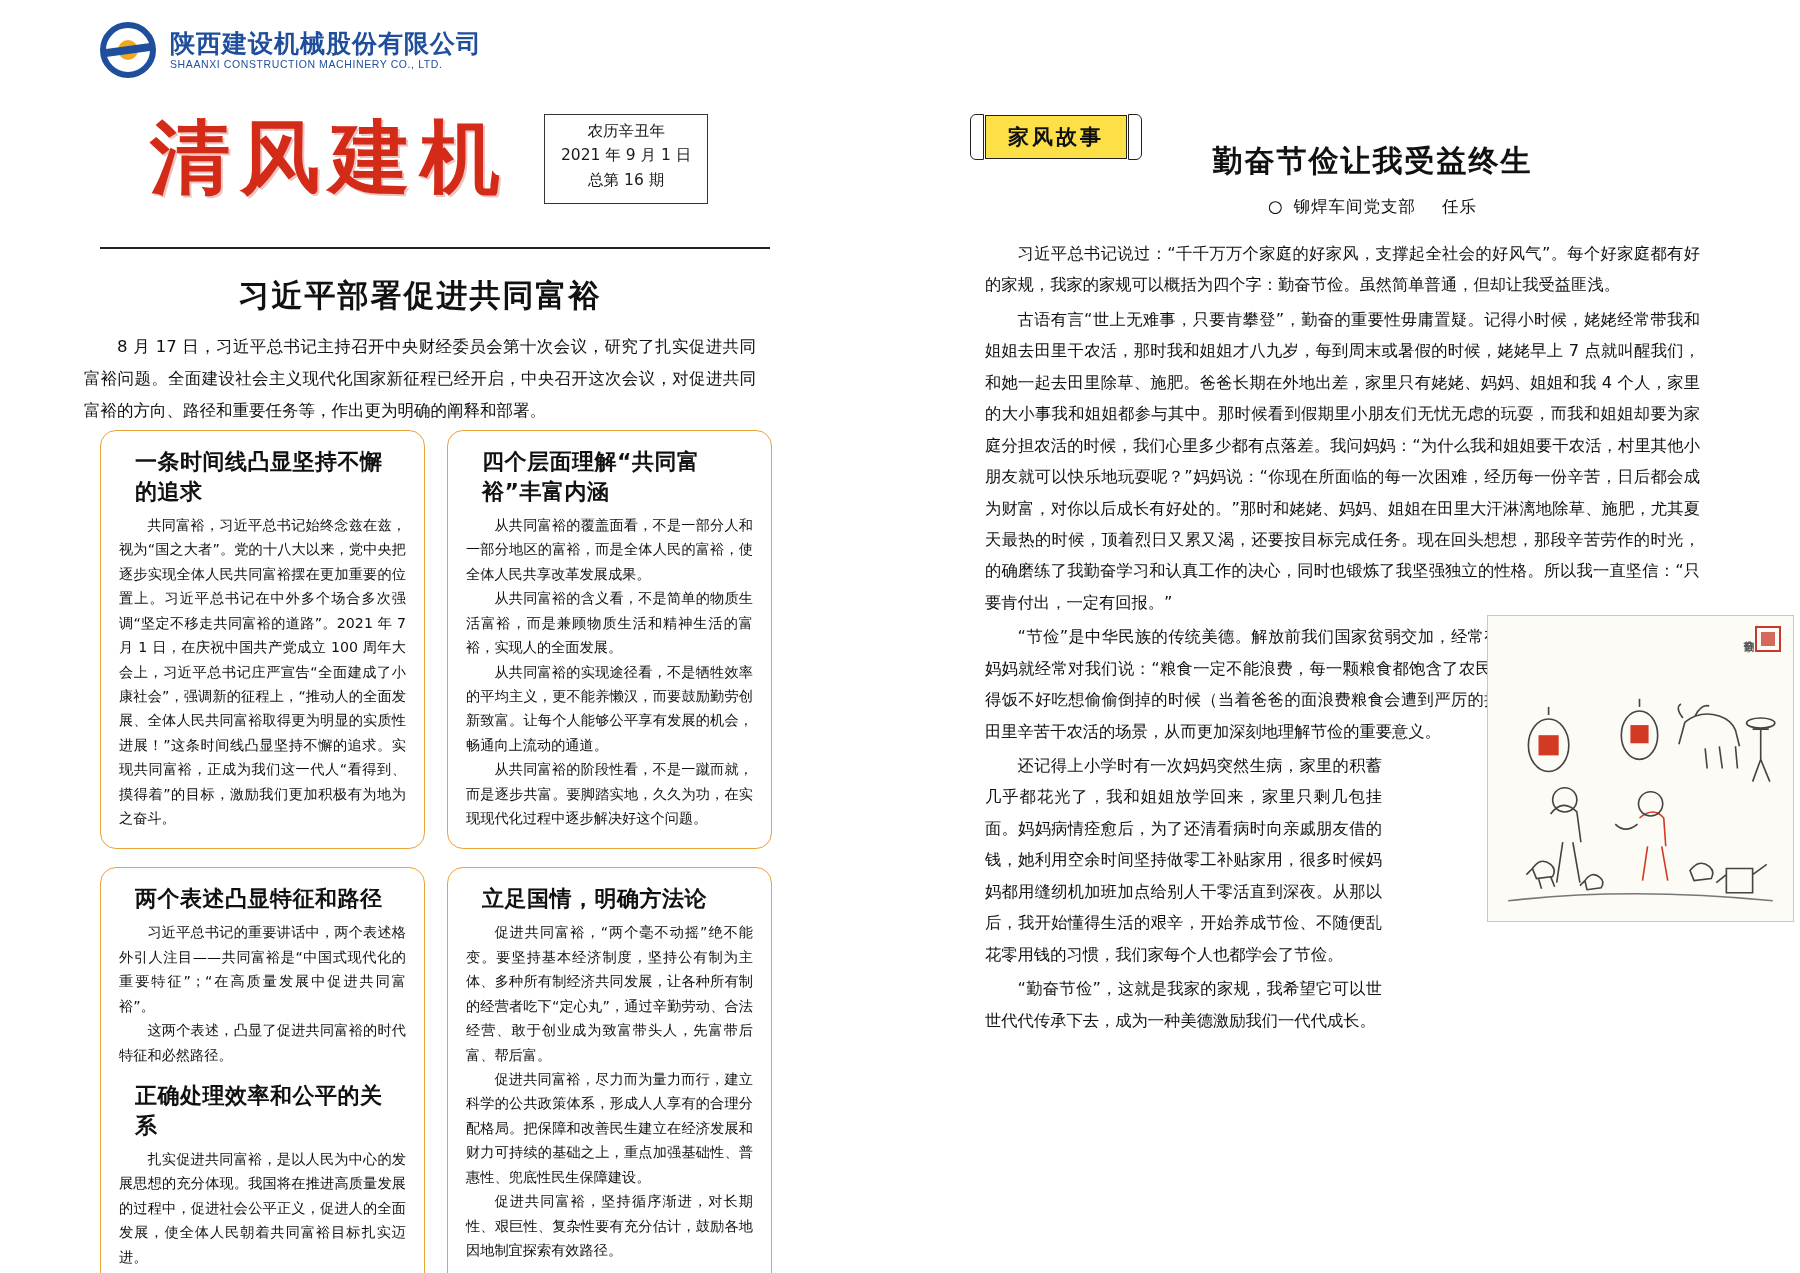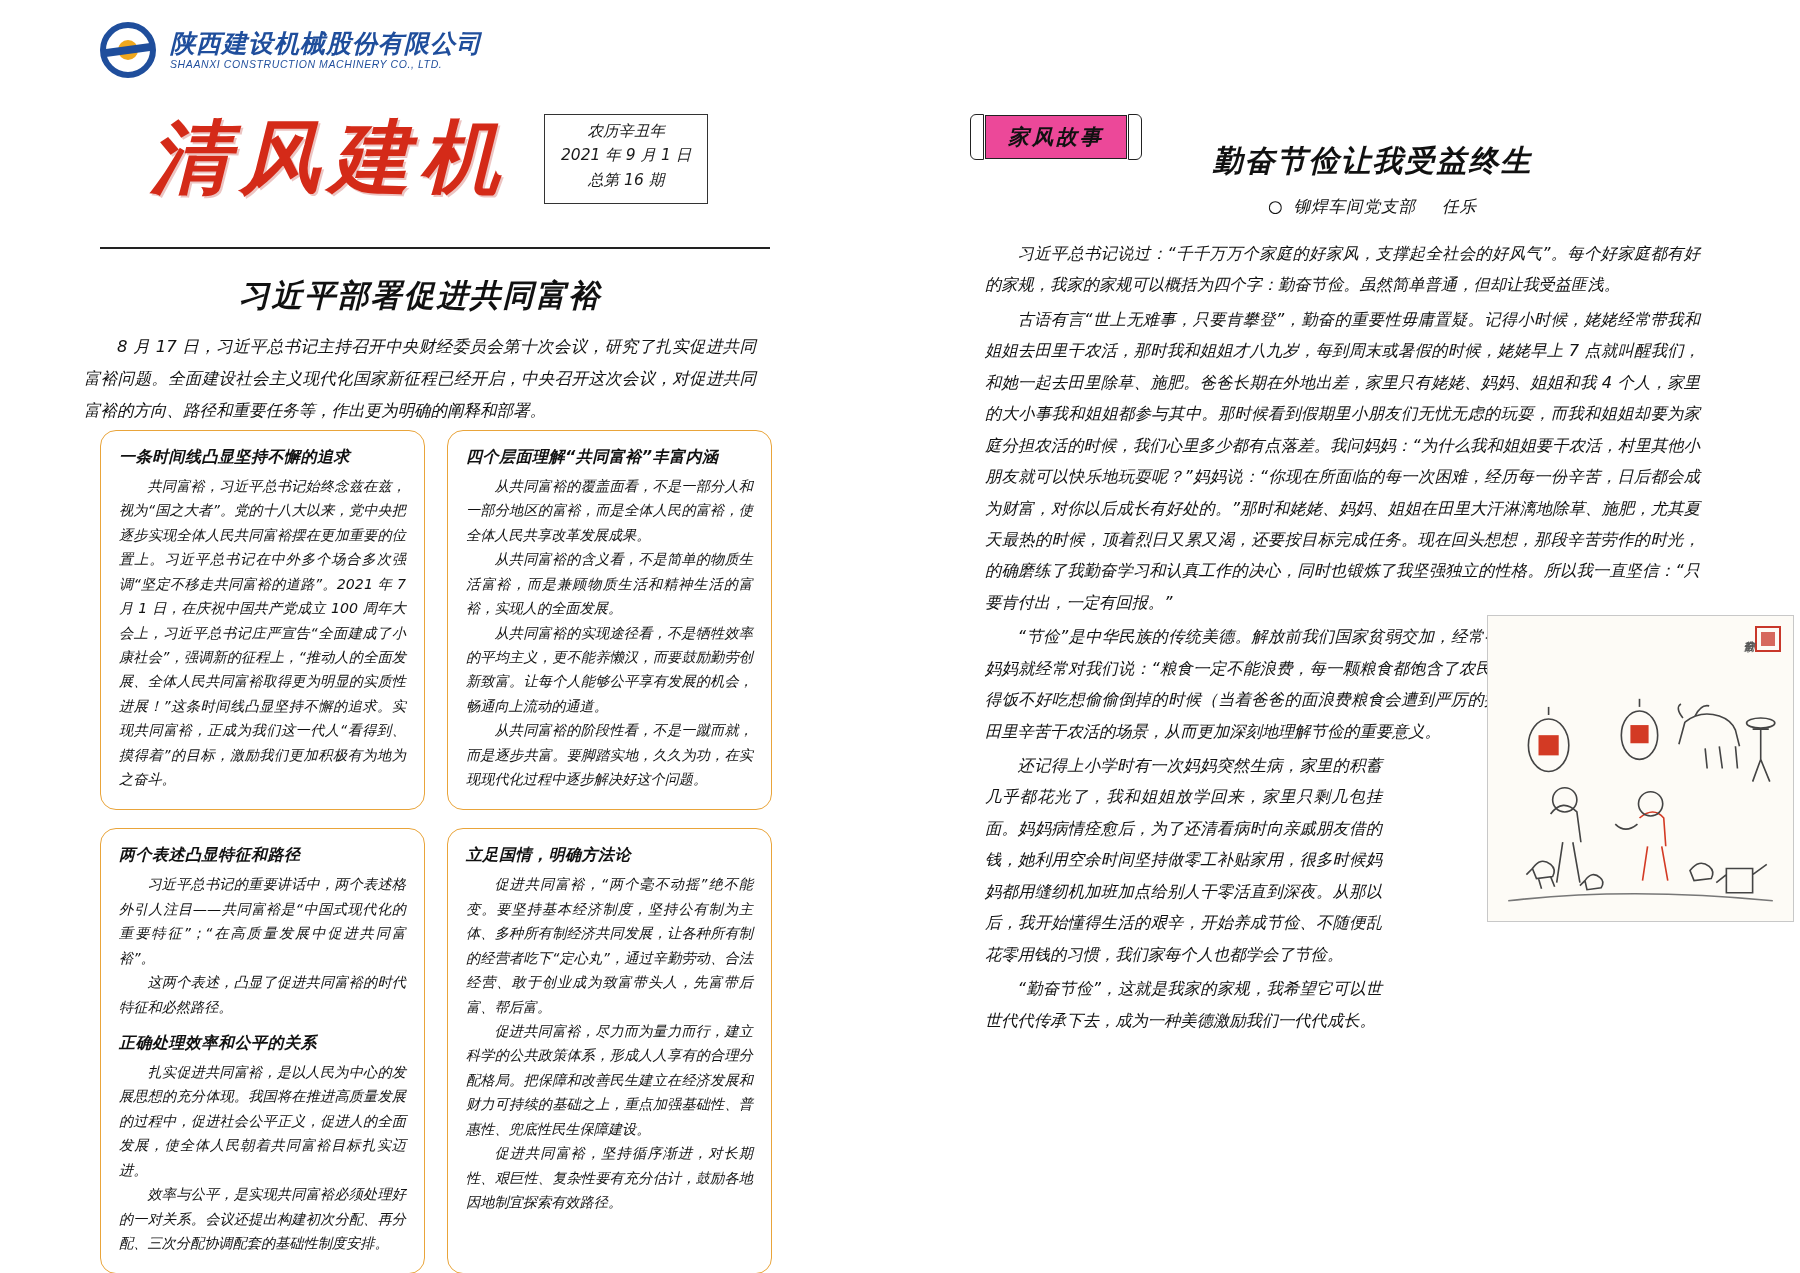--- a/index.html
+++ b/index.html
@@ -4,21 +4,21 @@
 <style>
   html,body{margin:0;padding:0;}
   body{
     width:1800px;height:1273px;
     background:#ffffff;
     font-family:"Liberation Serif","DejaVu Serif",serif;
     color:#111;
     position:relative;
     overflow:hidden;
   }
-  .page{position:relative;width:1800px;height:1050px;font-style:italic;}
+  .page{position:relative;width:1800px;height:1050px;}
 
   
   .logo-block{position:absolute;left:100px;top:22px;display:flex;align-items:center;gap:14px;}
   .logo-mark{width:56px;height:56px;position:relative;}
   .logo-mark .ring{
     position:absolute;inset:0;border:6px solid #1f4e9c;border-radius:50%;
   }
   .logo-mark .ring:after{
     content:"";position:absolute;left:50%;top:50%;width:20px;height:20px;
     margin:-10px 0 0 -10px;background:#f0a81e;border-radius:50%;
@@ -58,36 +58,36 @@
     font-family:"DejaVu Sans","Liberation Sans",sans-serif;
   }
 
   .cards{position:absolute;left:100px;top:430px;width:672px;}
   .card-row{display:flex;gap:22px;margin-bottom:18px;}
   .card{
     border:1.5px solid #e9a43a;border-radius:16px;padding:16px 18px 18px;
     background:#fff;flex:1;box-sizing:border-box;
   }
   .card h3{
-    margin:0 0 6px;font-size:16px;font-weight:bold;letter-spacing:.5px;
+    margin:0 16px 6px;font-size:22px;font-weight:bold;letter-spacing:.5px;
     font-family:"DejaVu Sans","Liberation Sans",sans-serif;
   }
   .card h3.sub{margin-top:14px;}
   .card p{
     margin:0;font-size:14.2px;line-height:1.72;text-align:justify;text-indent:2em;
     font-family:"DejaVu Sans","Liberation Sans",sans-serif;
   }
 
   
   .right-col{position:absolute;left:985px;top:115px;width:715px;}
   .ribbon{
     position:relative;display:inline-block;border:1.6px solid #222;
     padding:7px 22px;font-size:21px;font-weight:bold;letter-spacing:3px;
     font-family:"DejaVu Sans","Liberation Sans",sans-serif;
-    background:#ec4899;
+    background:#fde047;
   }
   .ribbon:before,.ribbon:after{
     content:"";position:absolute;top:-1.6px;width:14px;height:calc(100% + 3.2px);
     border:1.6px solid #222;box-sizing:border-box;background:#fff;
   }
   .ribbon:before{left:-16px;border-radius:6px 0 0 6px;}
   .ribbon:after{right:-16px;border-radius:0 6px 6px 0;}
   .r-title{
     text-align:center;font-size:30px;font-weight:bold;letter-spacing:2px;margin:-18px 0 4px 60px;
     font-family:"DejaVu Sans","Liberation Sans",sans-serif;

